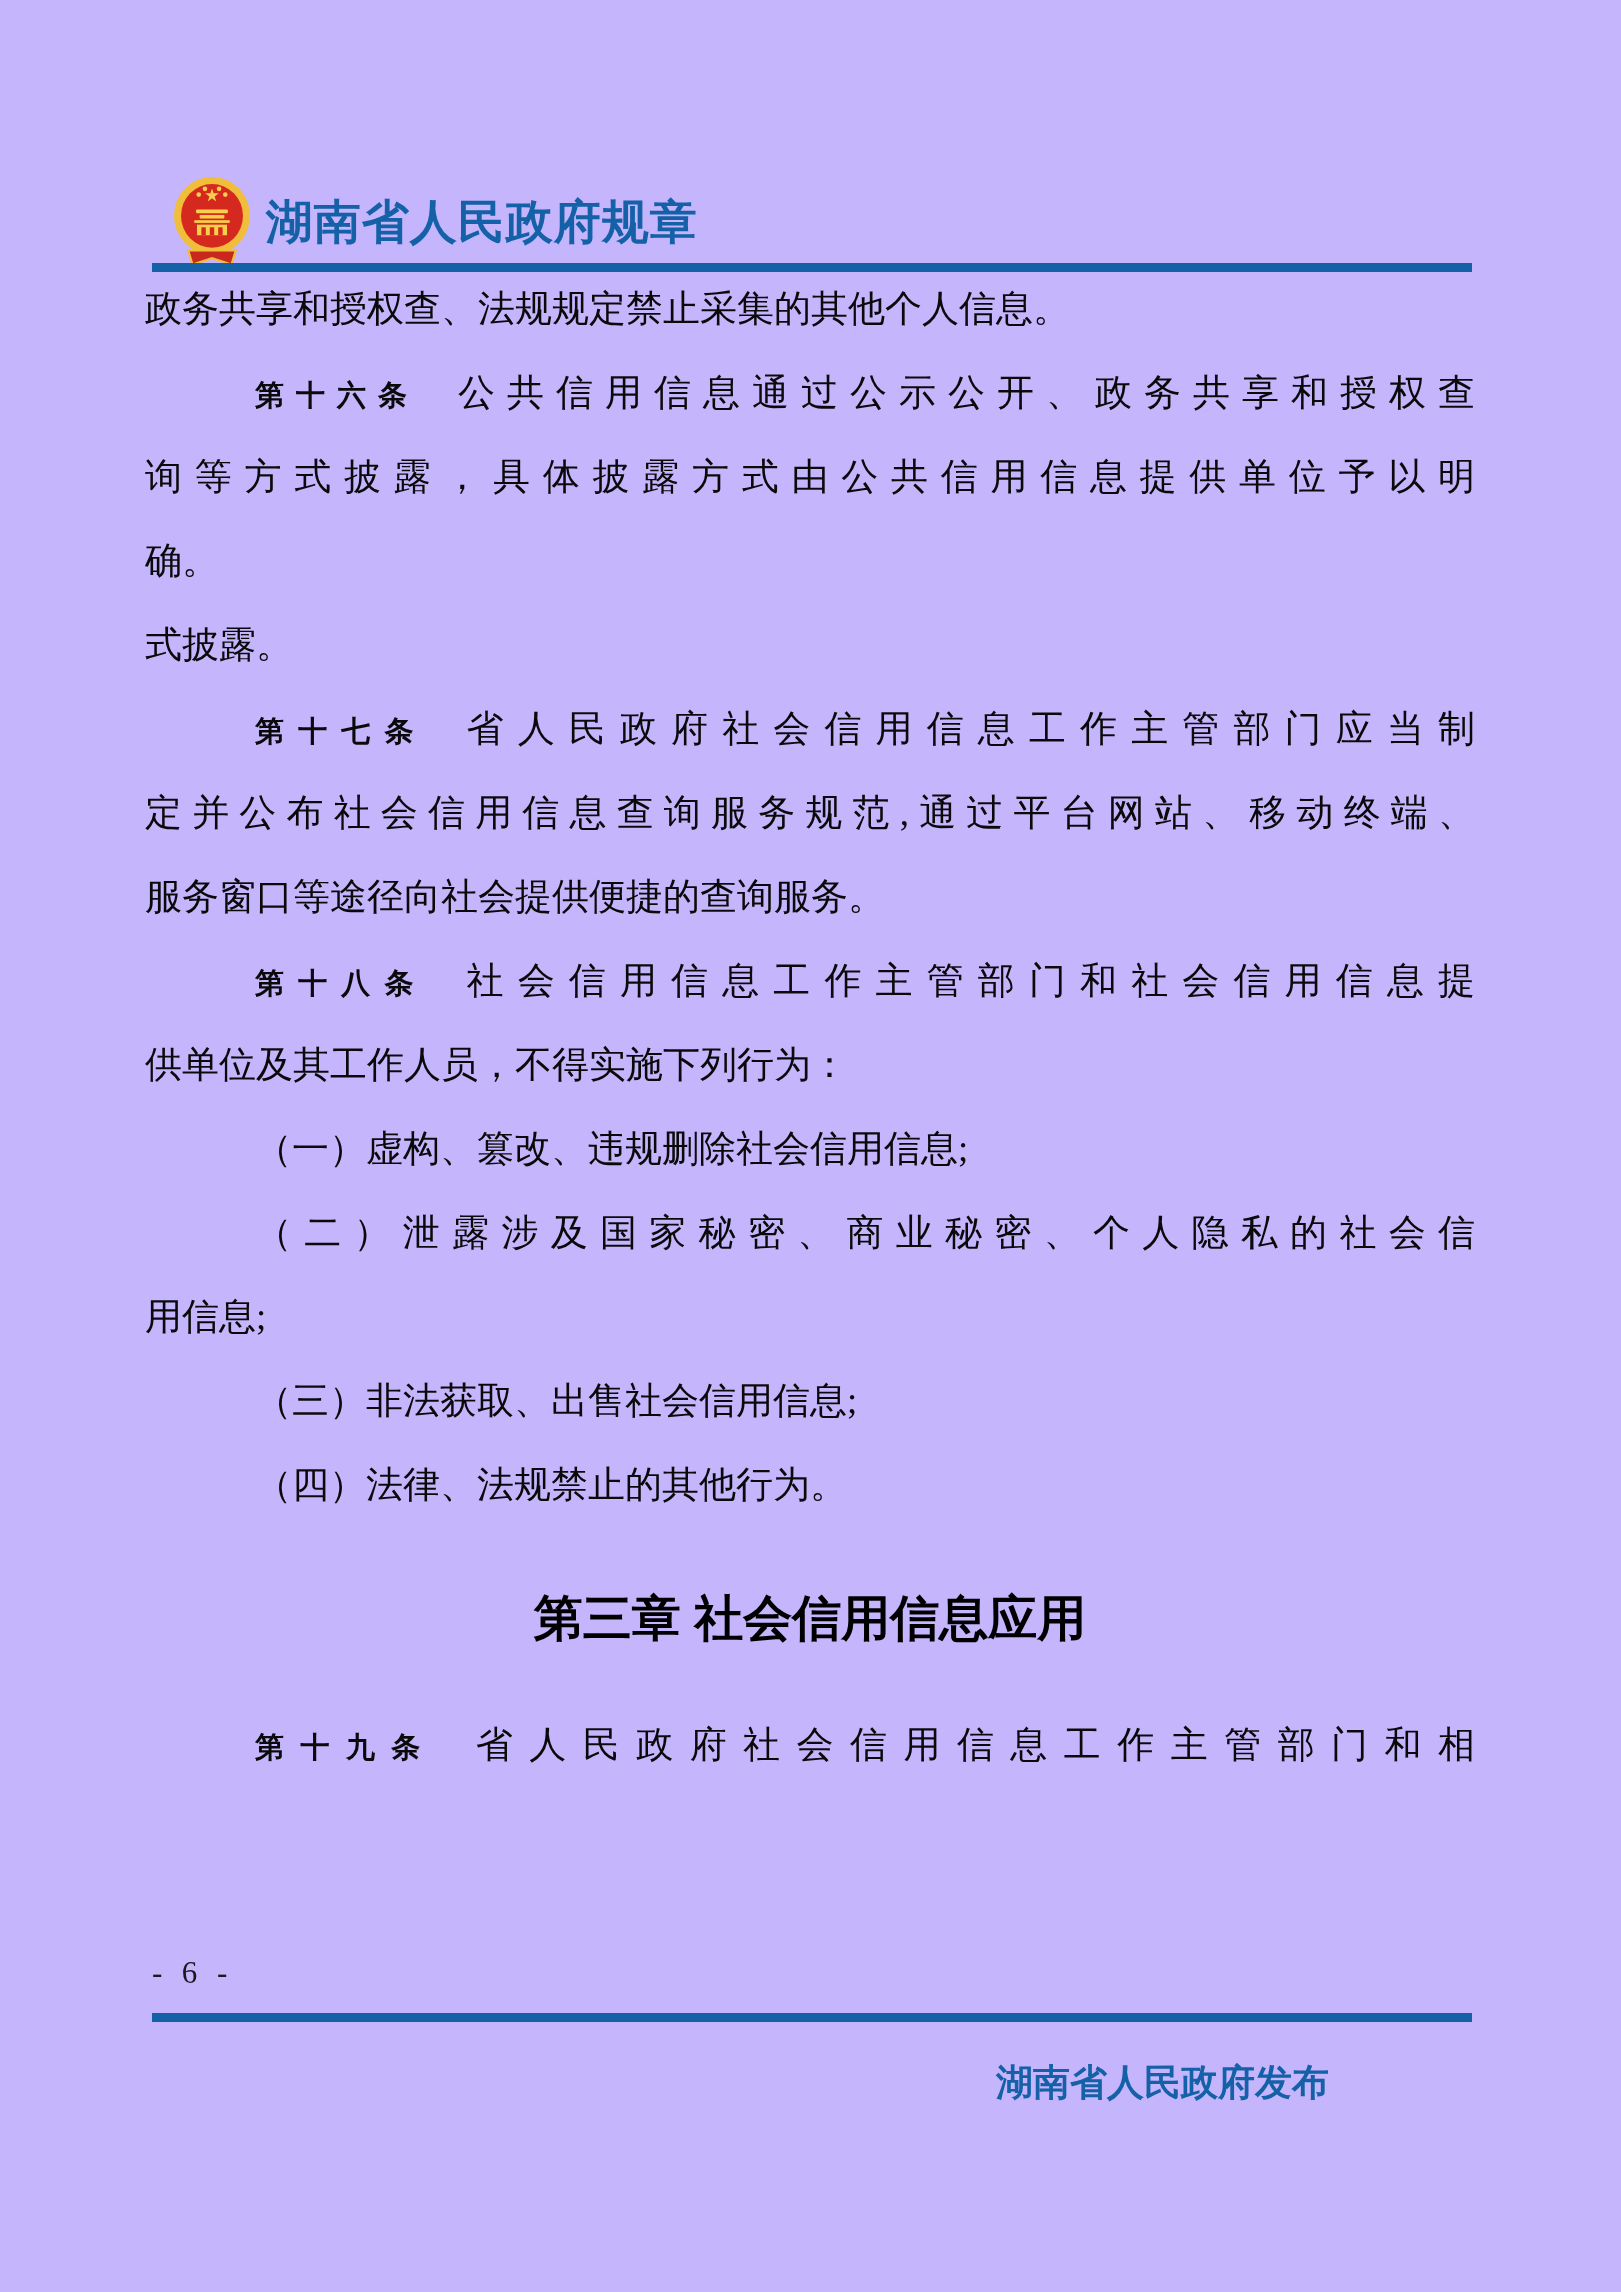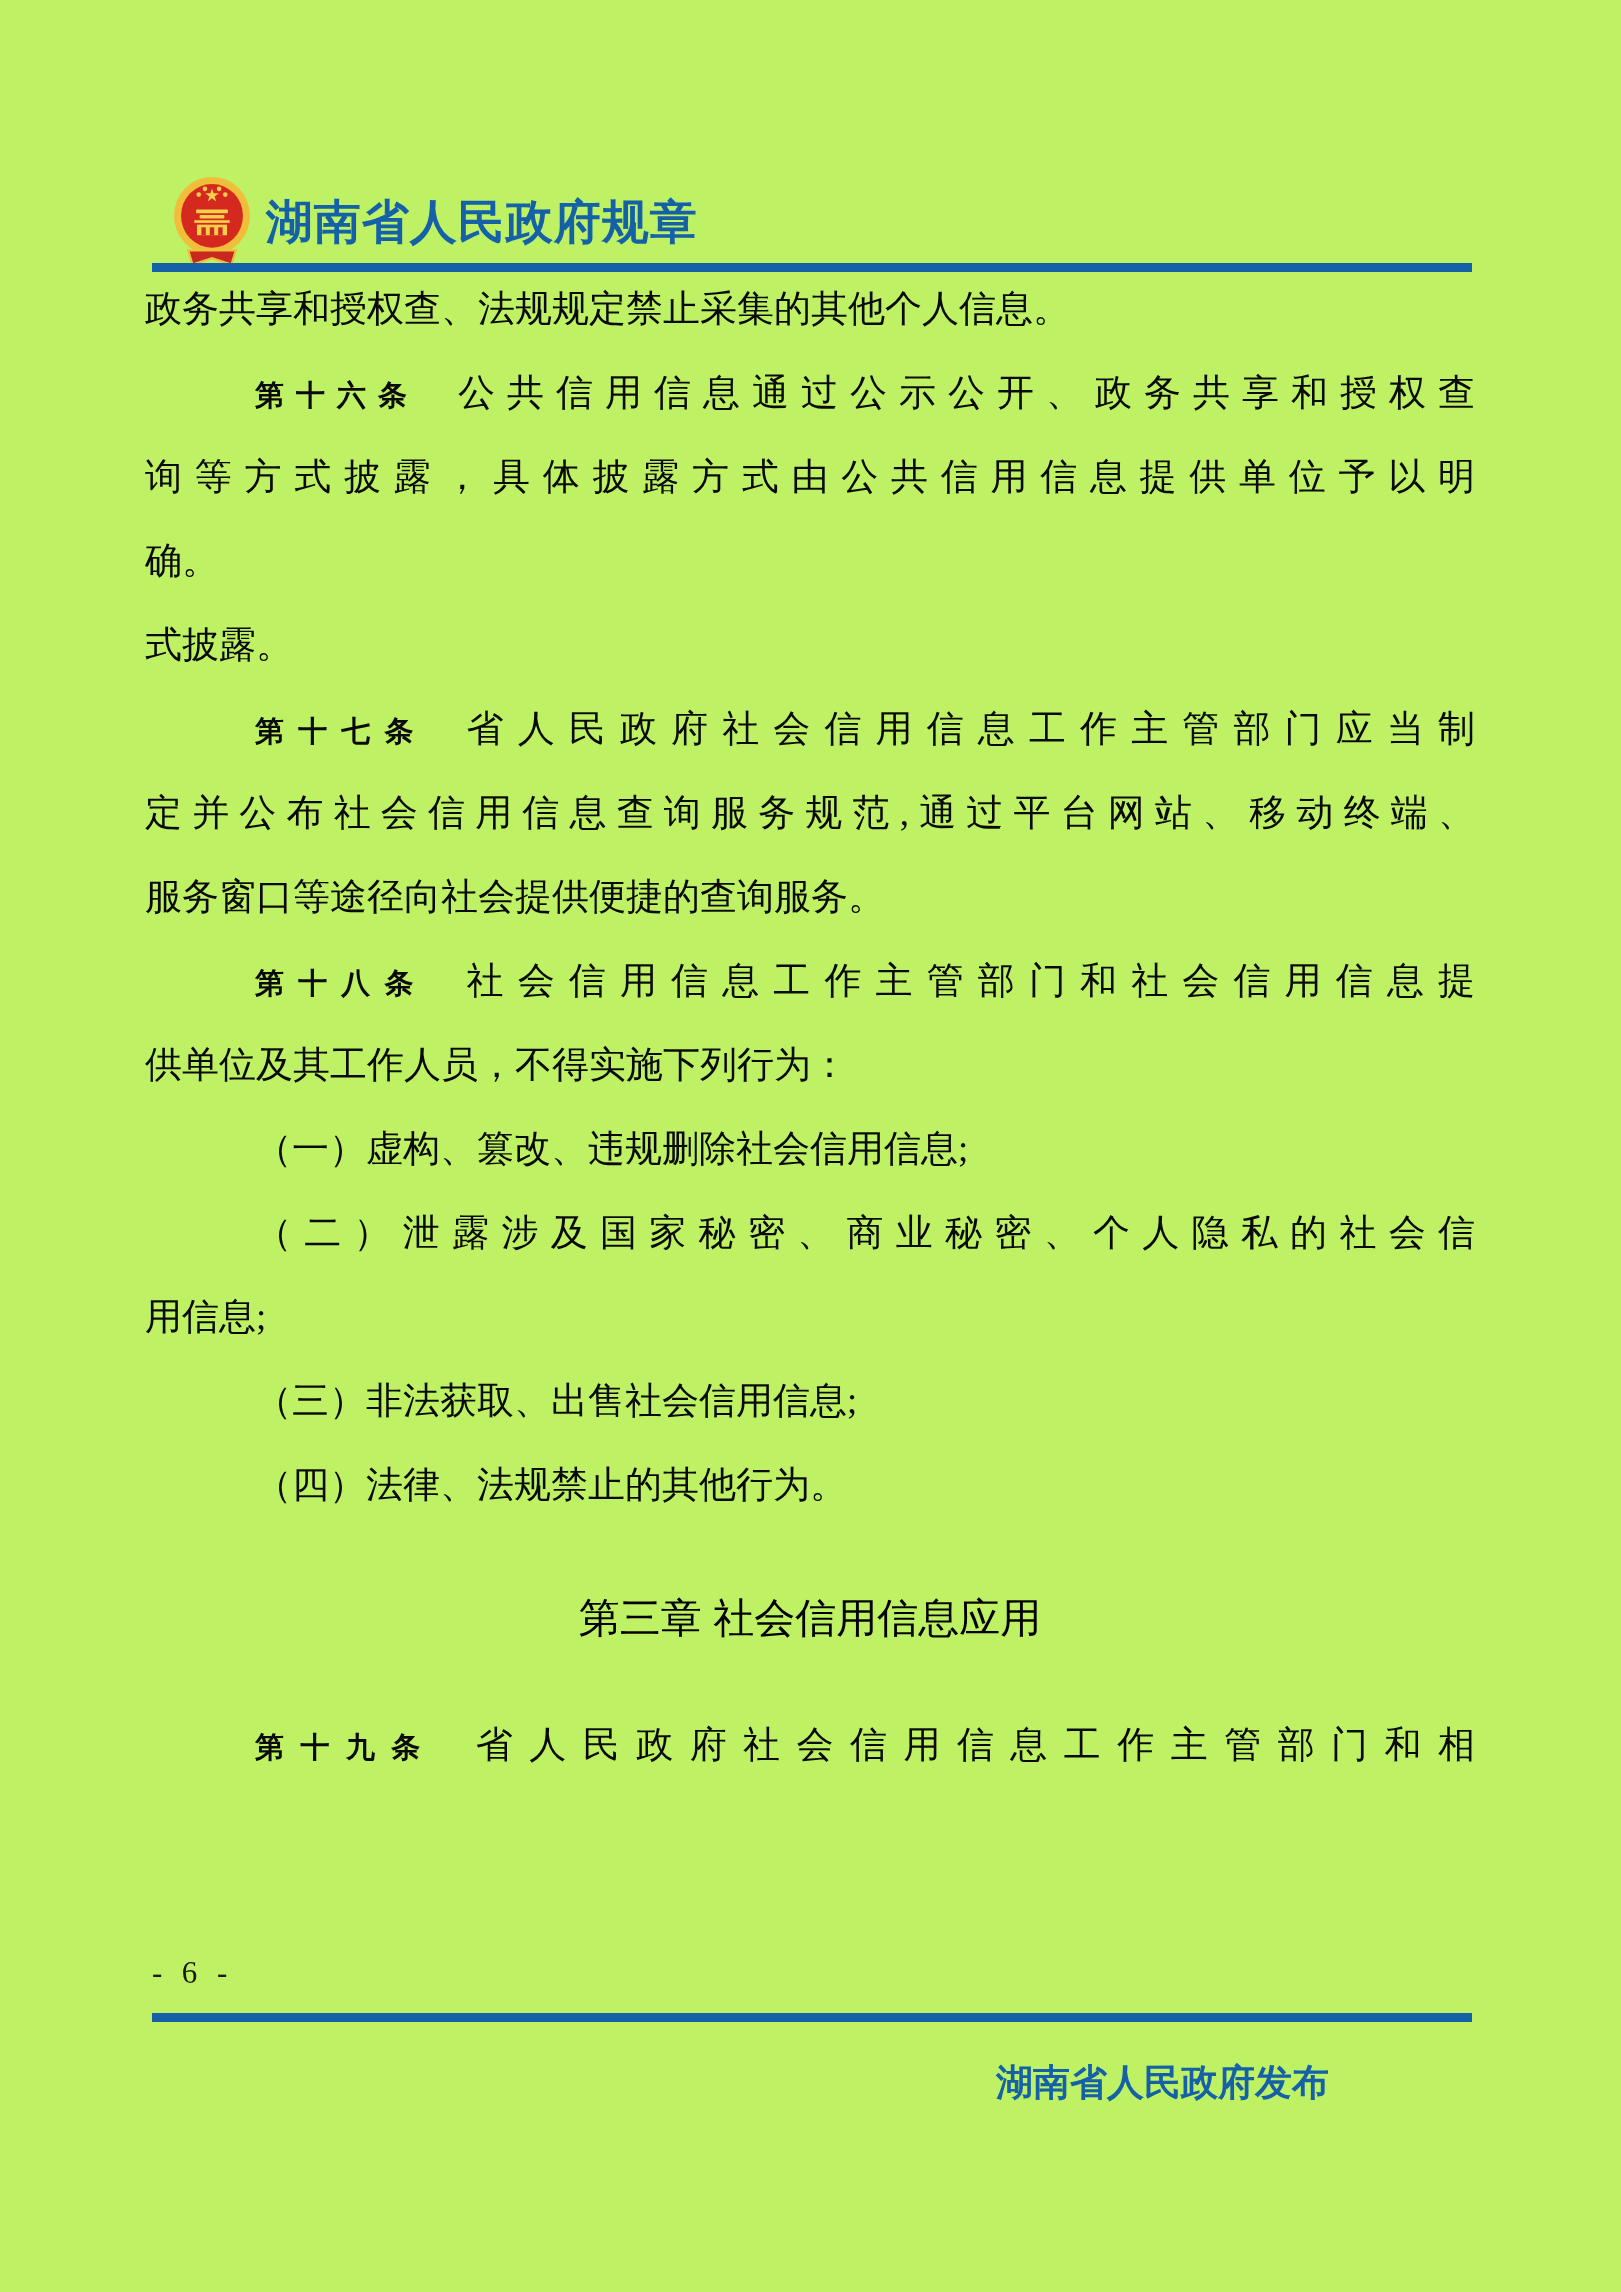--- a/index.html
+++ b/index.html
@@ -1,19 +1,19 @@
 <!DOCTYPE html>
 <html><head>
 <meta charset="utf-8">
 <style>
   html,body { margin:0; padding:0; background:#ffffff; }
   .page {
     position:relative;
     width:1621px; height:2293px;
-    background:#bef264;
+    background:#c4b5fd;
     overflow:hidden;
     font-family:"Liberation Serif","DejaVu Serif",serif;
     color:#111111;
   }
 
   
   .header { position:absolute; left:172px; top:176px; display:flex; align-items:center; }
   .emblem { width:80px; height:92px; flex:0 0 auto; }
   .header-title {
     margin-left:13.7px;
@@ -55,22 +55,22 @@
     font-weight:bold;
     font-size:29px;
     margin-right:39px;
   }
   .chapter-heading {
     margin-top:49px;
     height:84px;
     line-height:84px;
     text-align:center;
     font-family:"Liberation Sans","DejaVu Sans",sans-serif;
-    font-weight:normal;
-    font-size:41px;
+    font-weight:bold;
+    font-size:49px;
     color:#000000;
   }
   .after-heading { margin-top:43px; }
 
   
   .page-number {
     position:absolute; left:152px; top:1955px;
     font-size:31px; letter-spacing:5.9px; color:#1a1a1a;
   }
   .publisher {

